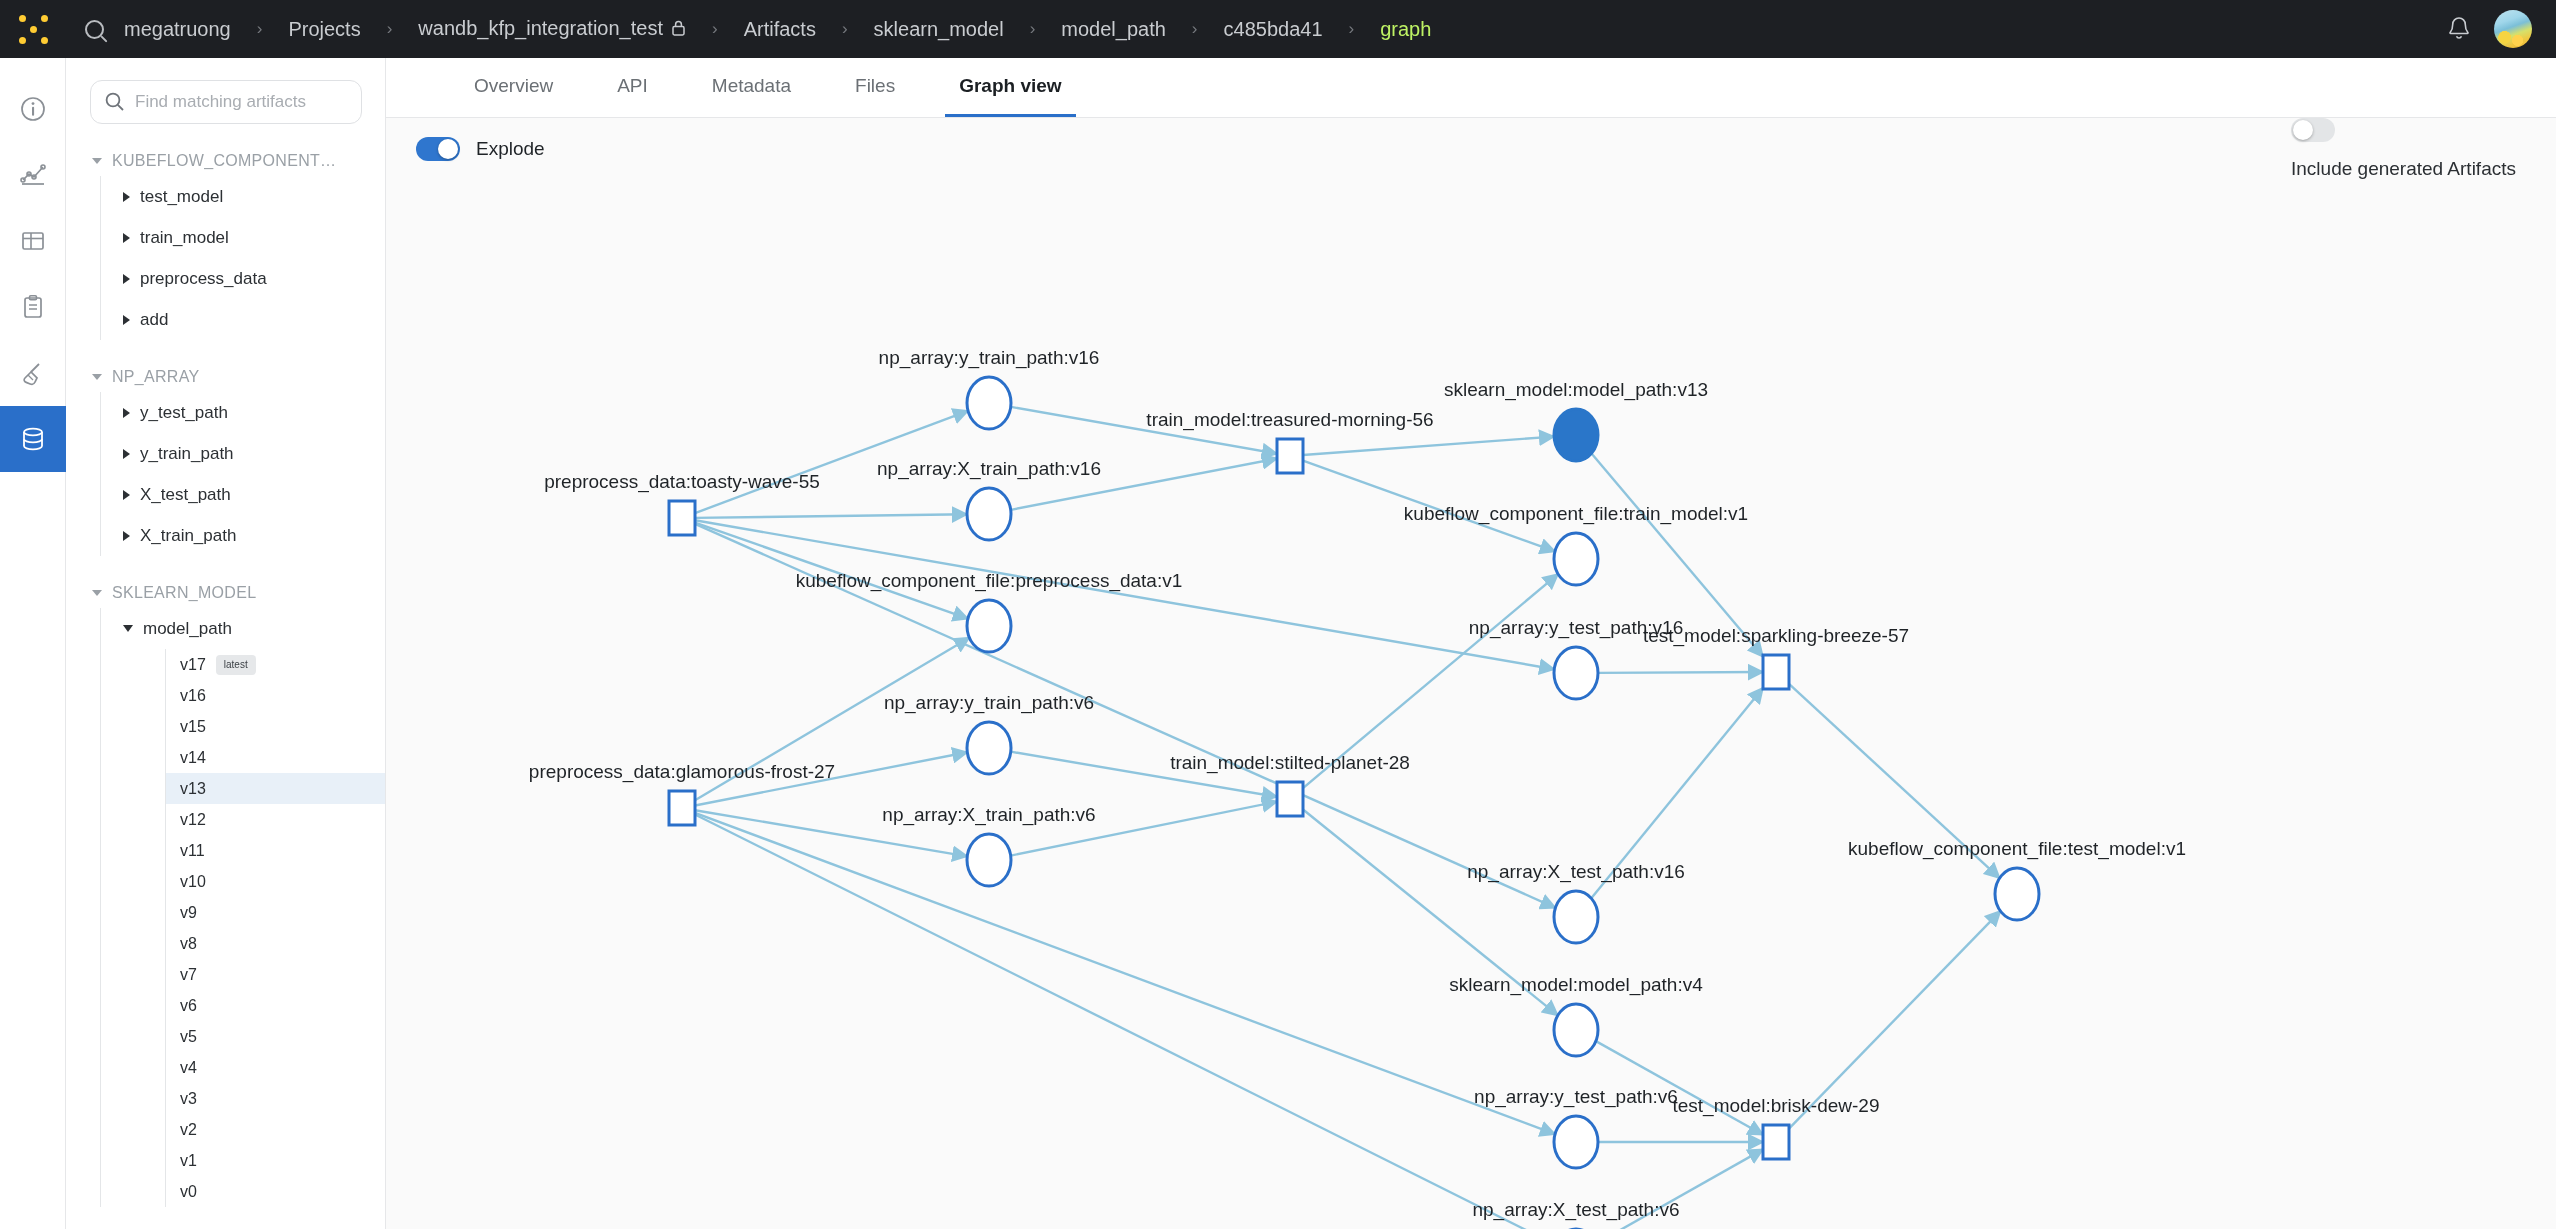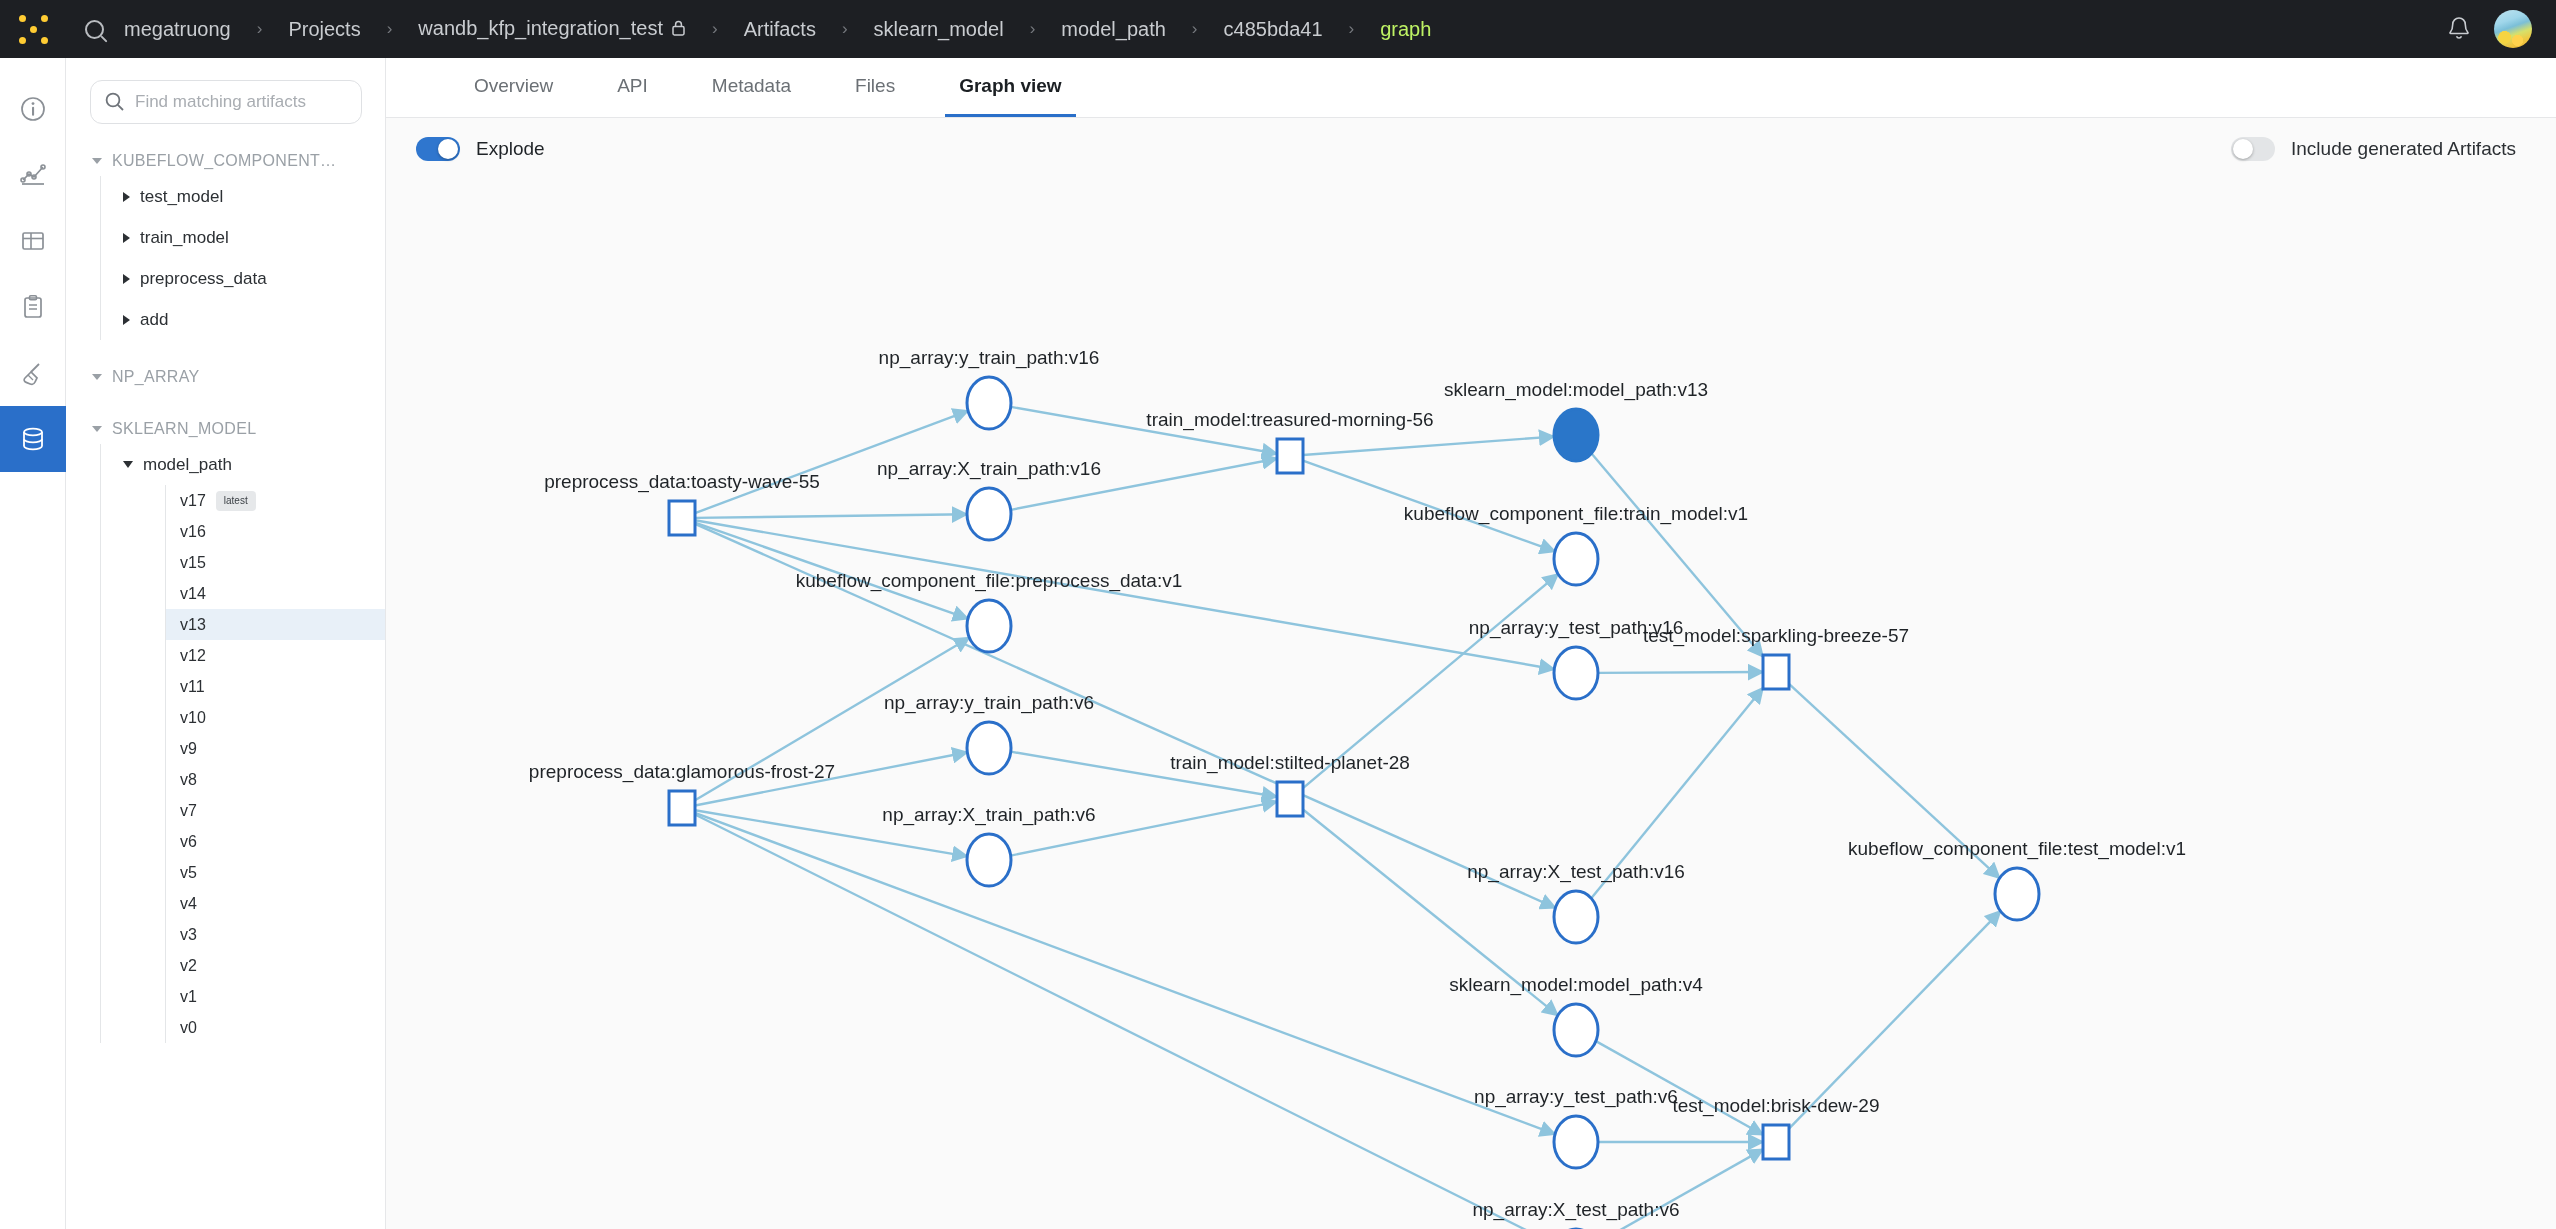--- a/index.html
+++ b/index.html
@@ -108,21 +108,21 @@
     width: 44px; height: 24px; border-radius: 12px; position: relative; cursor: pointer; flex: none;
     background: #e3e5e7;
   }
   .toggle.on { background: #2f76ce; }
   .toggle .knob {
     position: absolute; top: 2px; left: 2px; width: 20px; height: 20px; border-radius: 50%;
     background: #fff; box-shadow: 0 1px 3px rgba(0,0,0,.3);
   }
   .toggle.on .knob { left: 22px; }
   .toggle-label { font-size: 19px; color: #1f2327; }
-  #toolbar-right { margin-left: auto; display: flex; align-items: center; gap: 16px; }
+  #toolbar-right { margin-left: auto; display: flex; gap: 16px; flex-direction: column; }
   #toolbar-right .toggle-label { color: #2b2f33; }
 
   
   #graph { position: absolute; left: 0; top: 122px; width: 2170px; height: 1049px; background: #fafafa; }
   #graph svg { display: block; width: 2170px; height: 1049px; }
   .node-label { font-family: "Liberation Sans", sans-serif; font-size: 19px; fill: #1f2327; }
   .edge { stroke: #8ec4dd; stroke-width: 2.4px; fill: none; }
   .nodeshape { stroke: #2a6fc9; stroke-width: 3px; fill: #ffffff; }
   .nodeshape.filled { fill: #2a76c9; stroke: #2a76c9; }
 </style>
@@ -258,20 +258,38 @@
           <div class="tree-item">
             <span class="chev-right"></span>
             <span>add</span>
           </div>
         </div>
       </div>
       <div class="group">
         <div class="group-header">
           <span class="chev-down"></span>
           <span>NP_ARRAY</span>
+        </div>
+        <div class="group-body">
+          <div class="tree-item">
+            <span class="chev-right"></span>
+            <span>y_test_path</span>
+          </div>
+          <div class="tree-item">
+            <span class="chev-right"></span>
+            <span>y_train_path</span>
+          </div>
+          <div class="tree-item">
+            <span class="chev-right"></span>
+            <span>X_test_path</span>
+          </div>
+          <div class="tree-item">
+            <span class="chev-right"></span>
+            <span>X_train_path</span>
+          </div>
         </div>
       </div>
       <div class="group">
         <div class="group-header">
           <span class="chev-down"></span>
           <span>SKLEARN_MODEL</span>
         </div>
         <div class="group-body">
           <div class="tree-item">
             <span class="chev-open"></span>

